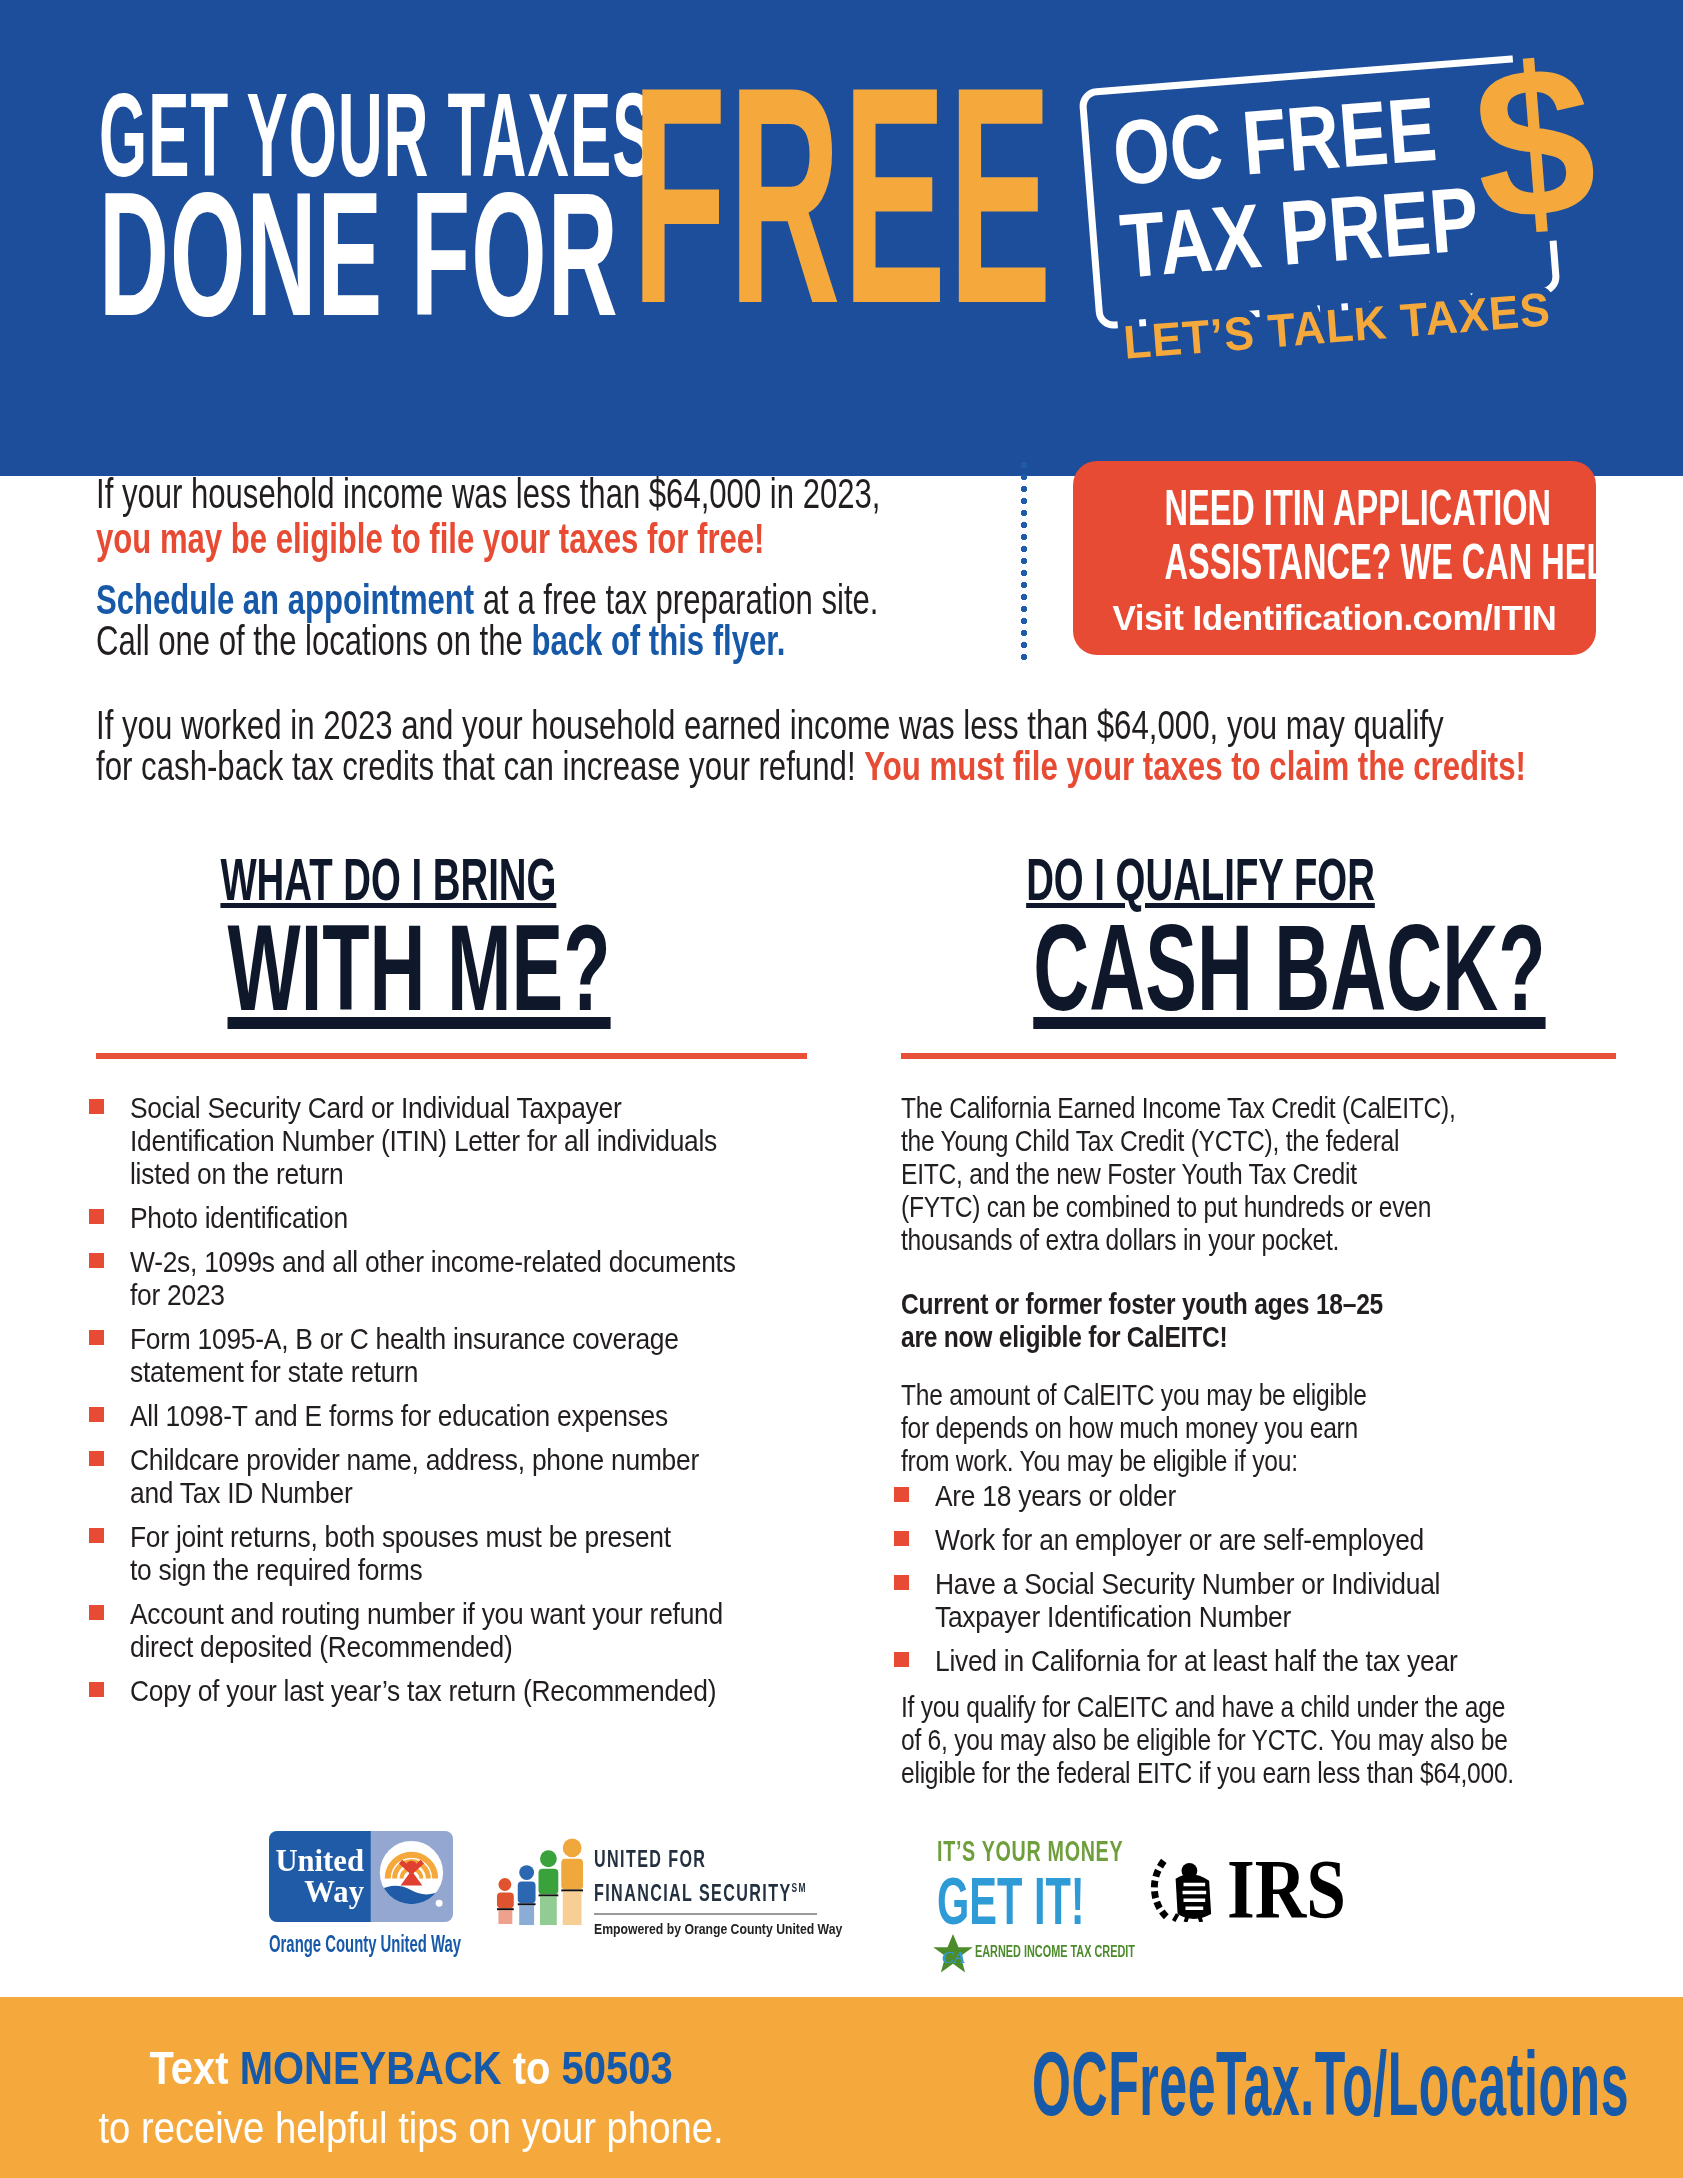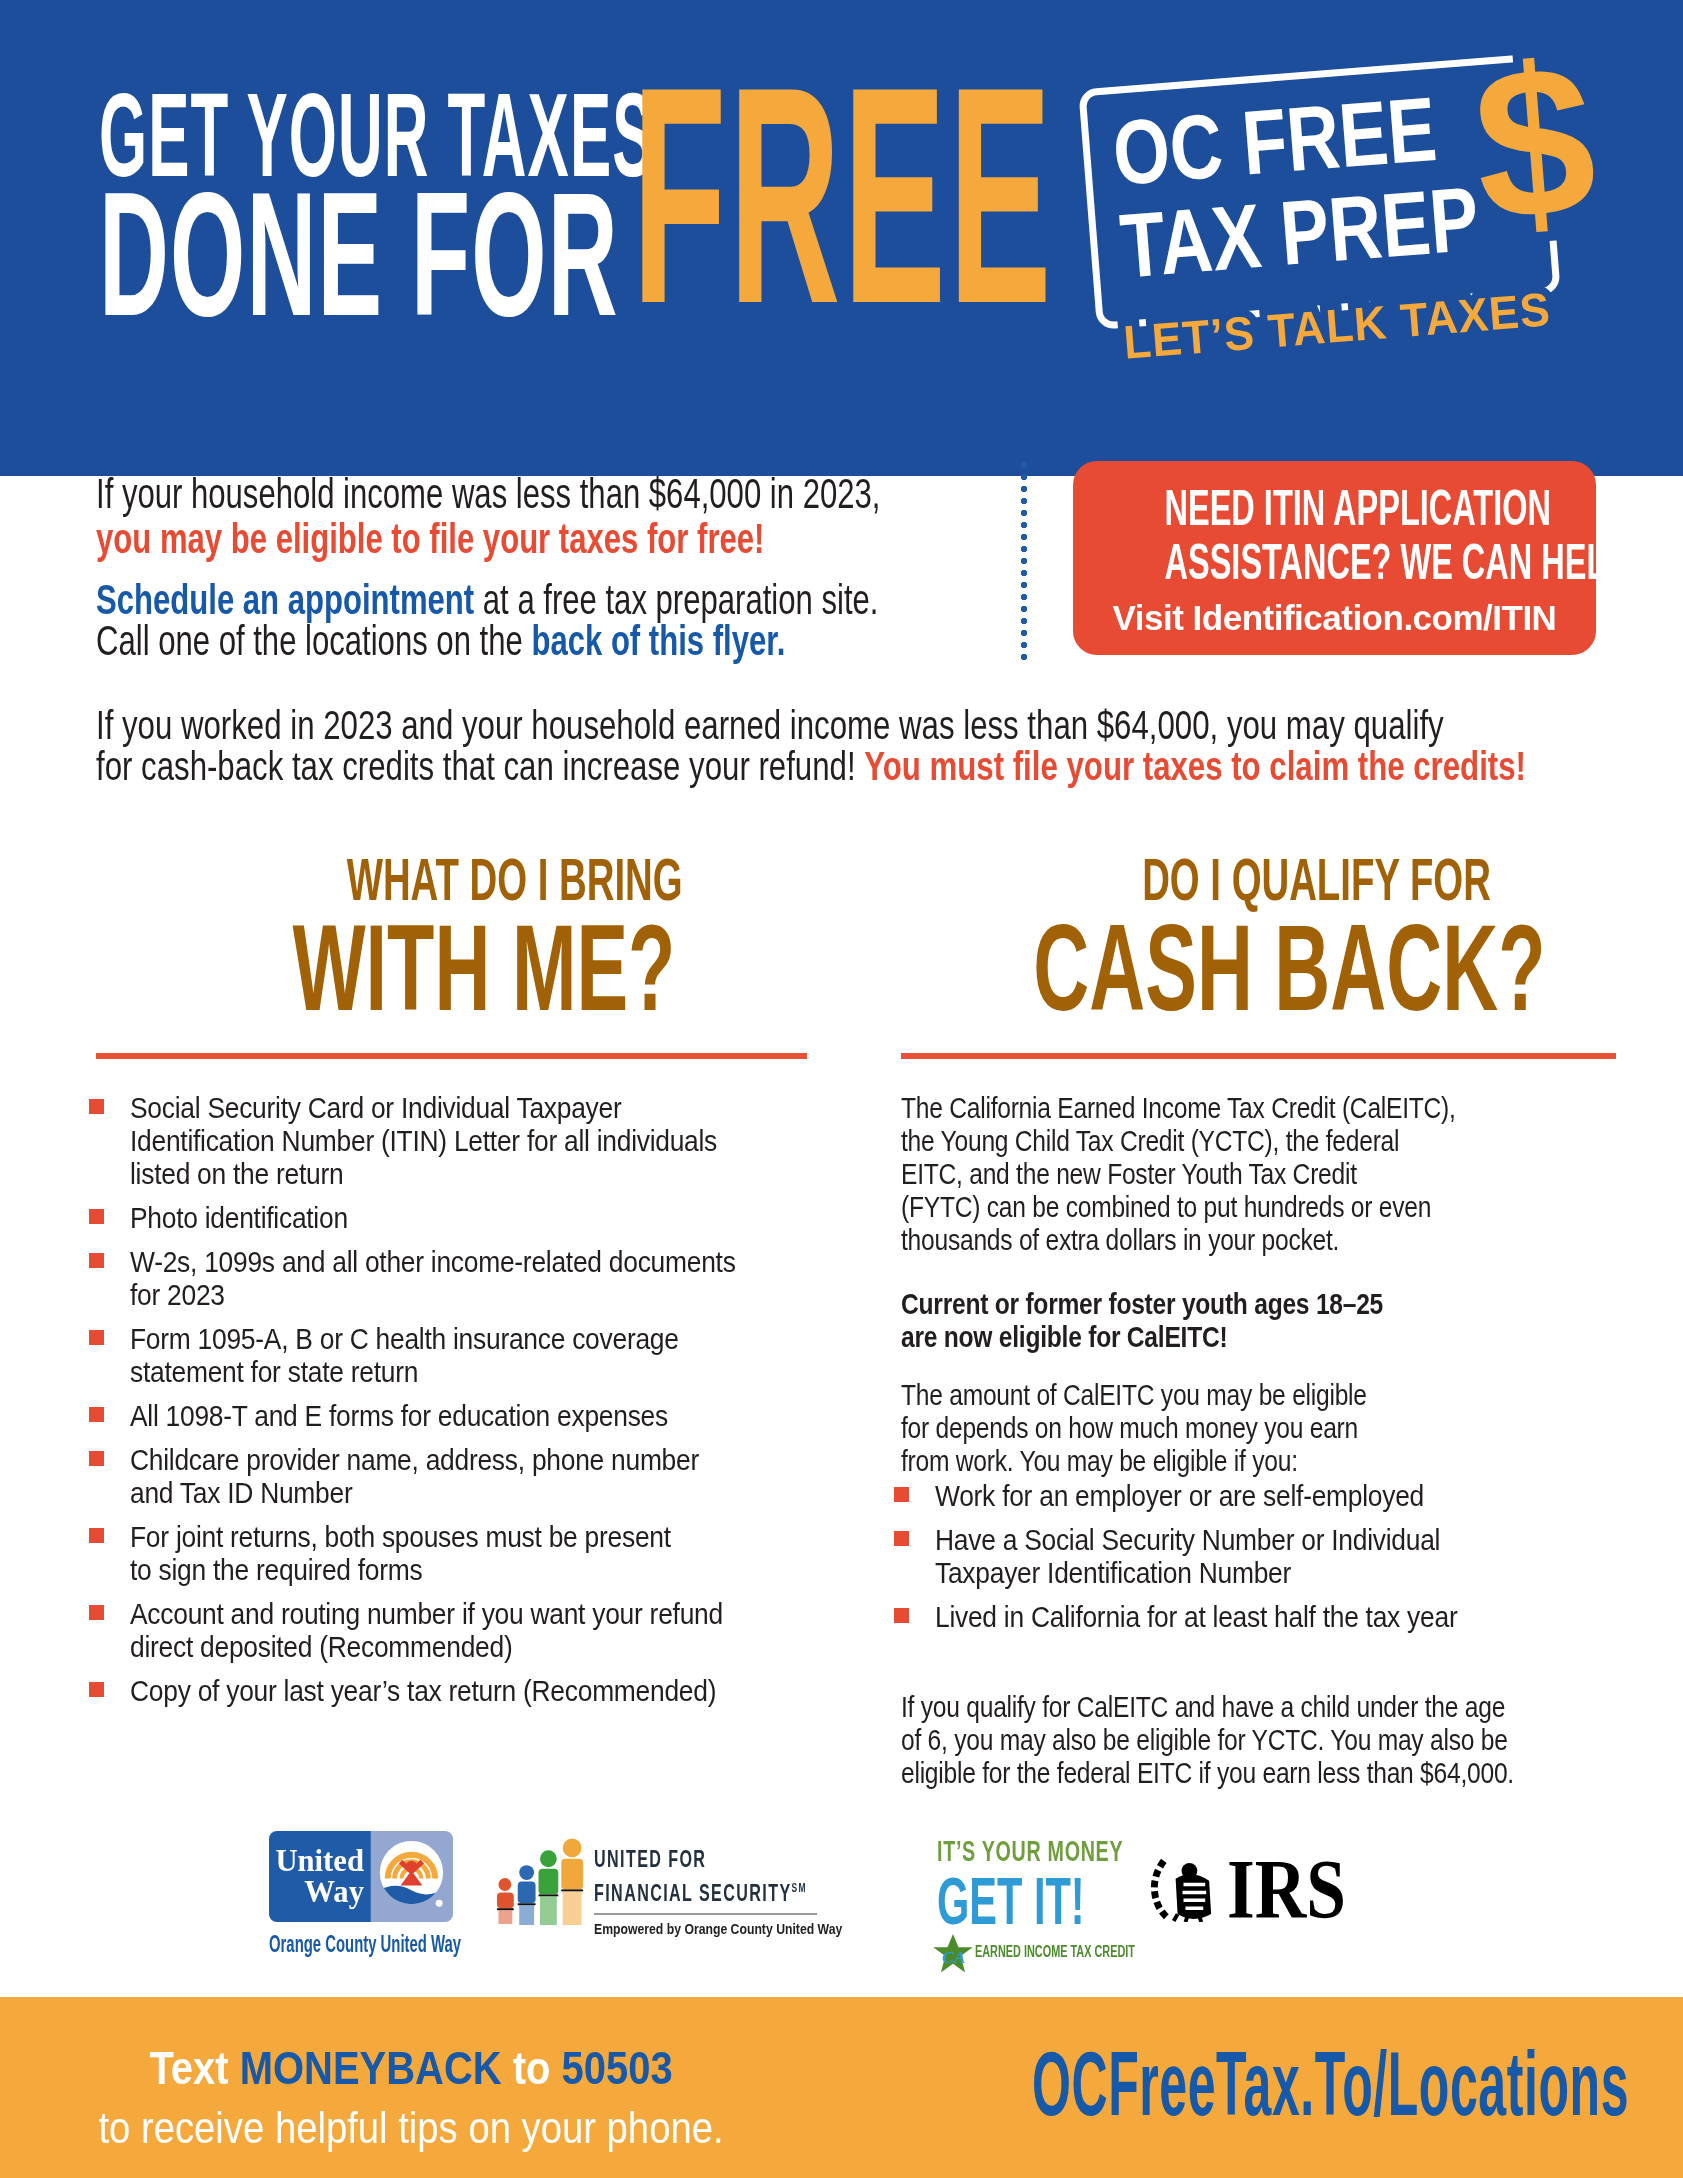--- a/index.html
+++ b/index.html
@@ -39,21 +39,21 @@
           background-size:8px 12px; }
   .itin { position:absolute; left:1073px; top:461px; width:523px; height:194px; background:#E84B33;
           border-radius:24px; text-align:center; padding-top:20px; color:#fff; }
   .itin-l { font-size:50px; line-height:54px; font-weight:800; transform:scaleX(.65); transform-origin:center top; white-space:nowrap; }
   .itin-cta { margin-top:9px; font-size:35px; font-weight:700; letter-spacing:-0.5px; }
   
   .qualify { position:absolute; left:96px; top:705px; width:1980px; font-size:40px; line-height:41px;
              color:#221E1F; white-space:pre-line; transform:scaleX(.78); transform-origin:left top; }
   .qualify .red { color:#E84B33; font-weight:700; }
   
-  .colhead { position:absolute; top:849px; text-align:right; color:#a16207; }
+  .colhead { position:absolute; top:849px; text-align:left; color:#0f172a;text-decoration:underline; }
   .colhead.left  { left:96px;  width:711px; }
   .colhead.right { left:901px; width:715px; }
   .hs { font-size:59px;  line-height:63px;  font-weight:800; transform:scaleX(.65); transform-origin:center top; white-space:nowrap; }
   .hb { font-size:123px; line-height:111px; font-weight:800; transform:scaleX(.63); transform-origin:center top; white-space:nowrap; }
   .rule { position:absolute; top:1053px; height:6px; background:#E85038; }
   .rule.left  { left:96px;  width:711px; }
   .rule.right { left:901px; width:715px; }
   
   .checklist { position:absolute; list-style:none; }
   .checklist.left  { left:89px;  top:1091px; width:752px; }
@@ -197,20 +197,24 @@
 the Young Child Tax Credit (YCTC), the federal
 EITC, and the new Foster Youth Tax Credit
 (FYTC) can be combined to put hundreds or even
 thousands of extra dollars in your pocket.</div>
   <div class="rp bold" style="top:1287px">Current or former foster youth ages 18–25
 are now eligible for CalEITC!</div>
   <div class="rp" style="top:1378px">The amount of CalEITC you may be eligible
 for depends on how much money you earn
 from work. You may be eligible if you:</div>
   <ul class="checklist right">
+    <li>
+        <span class="sq"></span>
+        <span class="btext">Are 18 years or older</span>
+      </li>
     <li>
         <span class="sq"></span>
         <span class="btext">Work for an employer or are self-employed</span>
       </li>
     <li>
         <span class="sq"></span>
         <span class="btext">Have a Social Security Number or Individual
 Taxpayer Identification Number</span>
       </li>
     <li>

